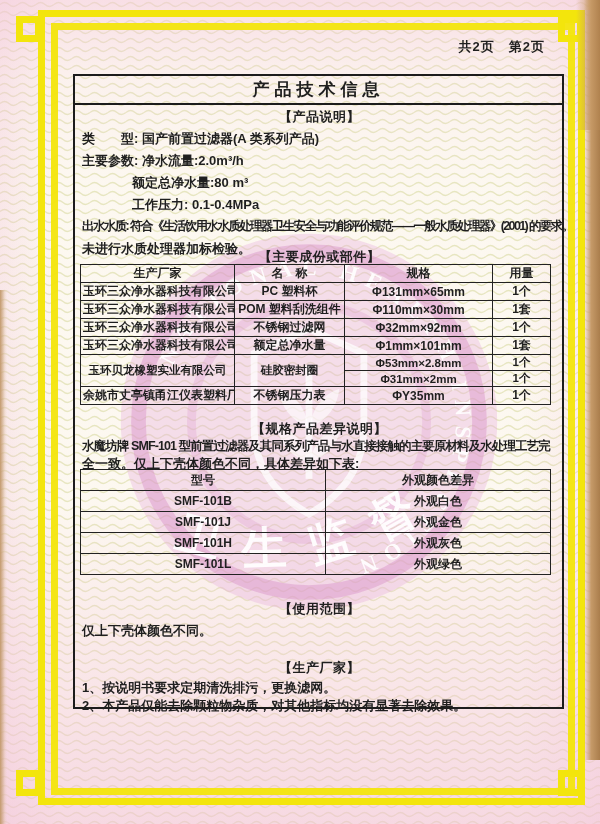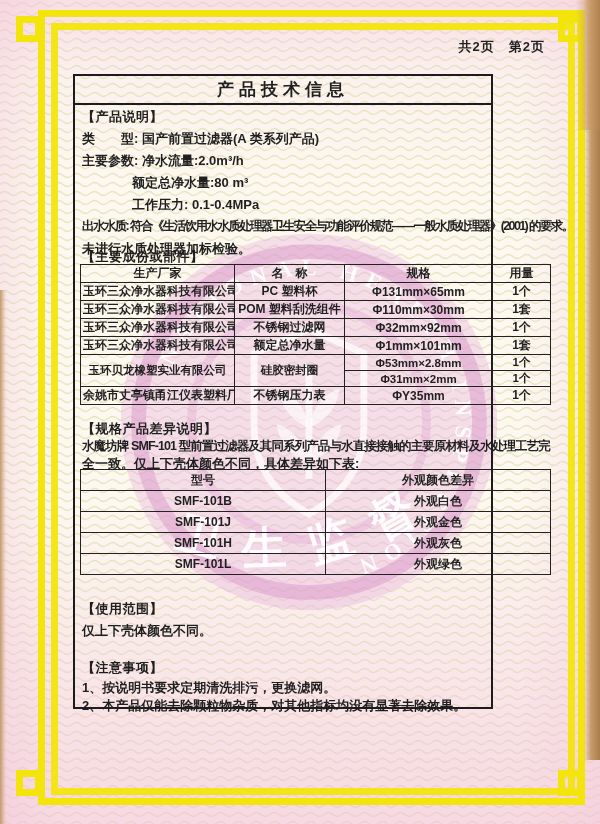--- a/index.html
+++ b/index.html
@@ -26,25 +26,25 @@
   .knot{position:absolute;z-index:3;width:12px;height:12px;border:7px solid #f3e50c;background:transparent;}
   .knot.tl{left:16px;top:16px;}
   .knot.tr{left:558px;top:16px;}
   .knot.bl{left:16px;top:770px;}
   .knot.br{left:558px;top:770px;}
   
   .seal{position:absolute;z-index:2;left:113px;top:226px;width:392px;height:392px;pointer-events:none;}
   
   .content{position:absolute;inset:0;z-index:5;color:#1f1f1f;}
   .page-indicator{position:absolute;top:38px;right:55px;font-size:13px;font-weight:bold;letter-spacing:1px;}
-  .box{position:absolute;left:73px;top:74px;width:420px;height:635px;border:2px solid #1c1c1c;box-sizing:border-box;}
+  .box{position:absolute;left:73px;top:74px;width:491px;height:635px;border:2px solid #1c1c1c;box-sizing:border-box;}
   .box-title{position:absolute;left:0;top:0;width:100%;height:27px;line-height:27px;border-bottom:2px solid #1c1c1c;
     text-align:center;font-size:17px;font-weight:bold;letter-spacing:5px;}
   .ln{position:absolute;left:7px;right:5px;font-size:13px;font-weight:bold;line-height:17px;white-space:nowrap;}
-  .ln.h{letter-spacing:.5px;}
+  .ln.h{letter-spacing:.5px;text-align:center;}
   .ln.ind{left:57px;}
   .ln.tight{font-size:12.5px;letter-spacing:-1.6px;text-align:center;}
   .ln.tight2{font-size:12.5px;letter-spacing:-.9px;}
   table.t{position:absolute;left:5px;border-collapse:collapse;table-layout:fixed;}
   table.t td{border:1.5px solid #222;font-size:12px;font-weight:bold;text-align:center;
     padding:0 2px;overflow:hidden;white-space:nowrap;color:#1f1f1f;}
   .t1{top:188px;width:471px;padding-left:44px;}
   .t1 tr{height:18px;}
   .t1 tr.sub{height:14px;}
   .t1 tr.sub td{font-size:11.5px;}
@@ -209,18 +209,18 @@
           <tr>
             <td>SMF-101L</td>
             <td>外观绿色</td>
           </tr>
         </tbody>
       </table>
 
       <div class="ln h" style="top:524px">【使用范围】</div>
       <div class="ln" style="top:546px">仅上下壳体颜色不同。</div>
 
-      <div class="ln h" style="top:583px">【注意事项】</div>
+      <div class="ln h" style="top:583px">【生产厂家】</div>
       <div class="ln" style="top:603px">1、按说明书要求定期清洗排污，更换滤网。</div>
       <div class="ln" style="top:621px">2、本产品仅能去除颗粒物杂质，对其他指标均没有显著去除效果。</div>
     </div>
   </div>
 </div>
 
 </body></html>

